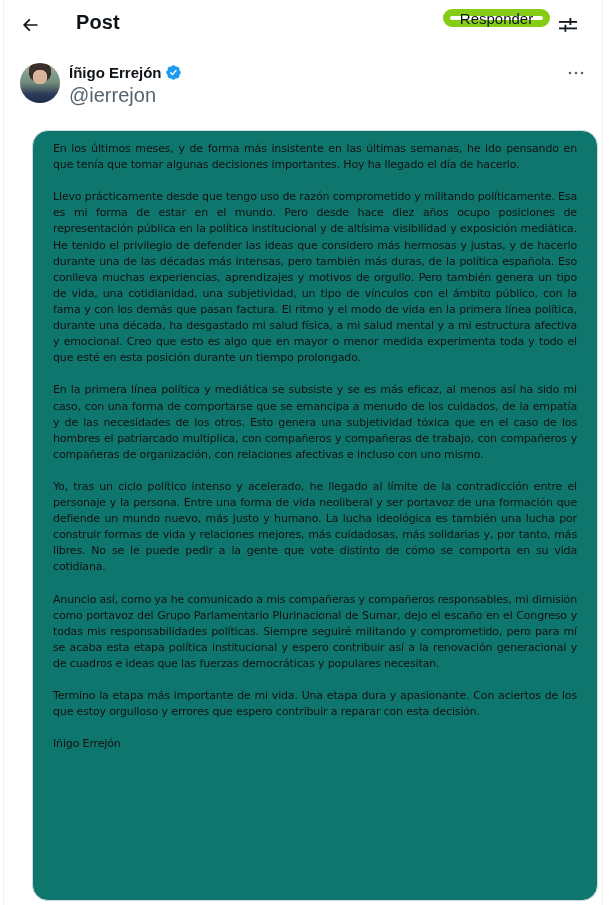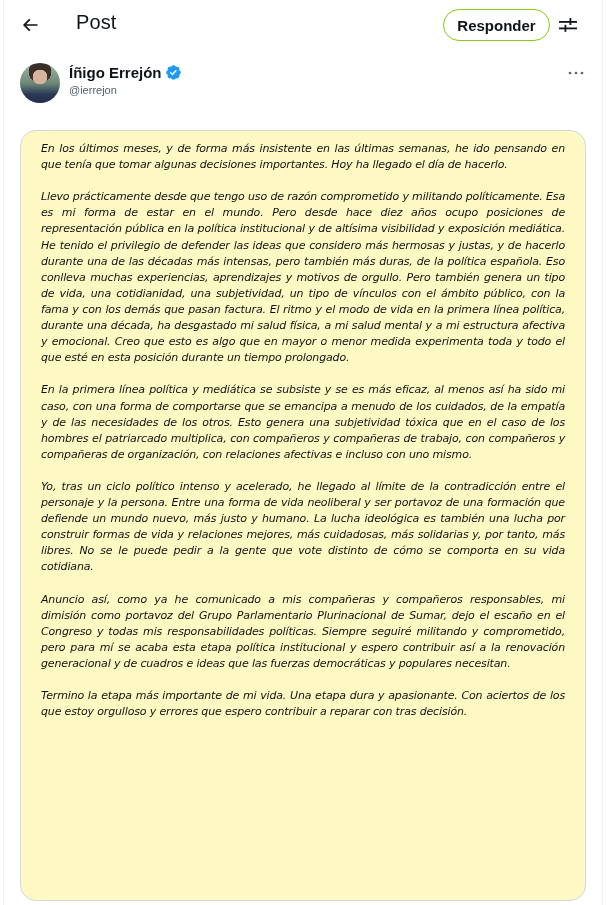--- a/index.html
+++ b/index.html
@@ -12,54 +12,53 @@
     position: absolute; left: 3px; top: 0; width: 600px; height: 905px;
     border-left: 1px solid #eff3f4; border-right: 1px solid #eff3f4;
   }
   .topbar { position: absolute; left: 0; top: 0; width: 611px; height: 50px; }
   .back-btn {
     position: absolute; left: 14px; top: 9px; width: 32px; height: 32px;
     display: flex; align-items: center; justify-content: center; cursor: pointer;
   }
   .page-title {
     position: absolute; left: 76px; top: 11px;
-    font-size: 20px; font-weight: 400; color: #0f1419; letter-spacing: 0.1px;
+    font-size: 20px; font-weight: 700; color: #0f1419; letter-spacing: 0.1px;
   }
   .reply-btn {
-    position: absolute; left: 443px; top: 9px; width: 107px; height: 32px;
-    border: 1px solid #84cc16; border-radius: 16px; background: #fff;
-    font-size: 15px; font-weight: 700; color: #0f1419;
+    position: absolute; left: 443px; top: 9px; width: 107px; height: 18px;
+    border: 7px solid #84cc16; border-radius: 16px; background: #fff;
+    font-size: 15px; font-weight: 400; color: #0f1419;
     display: flex; align-items: center; justify-content: center; cursor: pointer;
     font-family: "Liberation Sans", sans-serif;
   }
   .settings-btn {
     position: absolute; left: 556px; top: 13px; width: 24px; height: 24px;
     display: flex; align-items: center; justify-content: center; cursor: pointer;
   }
   .author { position: absolute; left: 20px; top: 62px; width: 570px; height: 44px; }
   .avatar {
     position: absolute; left: 0; top: 1px; width: 40px; height: 40px; border-radius: 50%;
     overflow: hidden;
     background: radial-gradient(circle at 50% 35%, #d6b49b 0 22%, transparent 23%),
                 radial-gradient(circle at 50% 22%, #3a2e28 0 30%, transparent 31%),
                 linear-gradient(180deg, #9fb3a4 0%, #6f8a78 50%, #2b3a58 78%, #1f2d4a 100%);
   }
   .name-row { position: absolute; left: 49px; top: 2px; display: flex; align-items: flex-end; }
   .display-name { font-size: 15px; font-weight: 700; color: #0f1419; }
   .verified-badge { margin-left: 3px; width: 17px; height: 17px; display: inline-flex; }
-  .handle { position: absolute; left: 49px; top: 22px; font-size: 11px; color: #536471; }
+  .handle { position: absolute; left: 49px; top: 22px; font-size: 20px; color: #536471; }
   .more-btn {
     position: absolute; left: 546px; top: 3px; width: 20px; height: 16px;
     display: flex; align-items: center; justify-content: center; cursor: pointer;
   }
   .card {
-    position: absolute; left: 20px; top: 130px; width: 566px; height: 771px;
-    border: 1px solid #cfd9de; border-radius: 16px; background: #fef9c3;
+    position: absolute; left: 32px; top: 130px; width: 566px; height: 771px;
+    border: 1px solid #cfd9de; border-radius: 16px; background: #0f766e;
     padding: 10px 20px 0 20px;
-    font-style: italic;
   }
   .letter {
     font-family: "DejaVu Sans", sans-serif;
     font-size: 11px; line-height: 16.1px; color: #111111;
     text-align: justify; letter-spacing: -0.15px;
   }
   .letter p { margin: 0 0 16.1px 0; }
 </style>
 </head>
 <body>
@@ -105,15 +104,16 @@
   </div>
 </div>
 
 <div class="card">
   <div class="letter">
     <p>En los últimos meses, y de forma más insistente en las últimas semanas, he ido pensando en que tenía que tomar algunas decisiones importantes. Hoy ha llegado el día de hacerlo.</p>
     <p>Llevo prácticamente desde que tengo uso de razón comprometido y militando políticamente. Esa es mi forma de estar en el mundo. Pero desde hace diez años ocupo posiciones de representación pública en la política institucional y de altísima visibilidad y exposición mediática. He tenido el privilegio de defender las ideas que considero más hermosas y justas, y de hacerlo durante una de las décadas más intensas, pero también más duras, de la política española. Eso conlleva muchas experiencias, aprendizajes y motivos de orgullo. Pero también genera un tipo de vida, una cotidianidad, una subjetividad, un tipo de vínculos con el ámbito público, con la fama y con los demás que pasan factura. El ritmo y el modo de vida en la primera línea política, durante una década, ha desgastado mi salud física, a mi salud mental y a mi estructura afectiva y emocional. Creo que esto es algo que en mayor o menor medida experimenta toda y todo el que esté en esta posición durante un tiempo prolongado.</p>
     <p>En la primera línea política y mediática se subsiste y se es más eficaz, al menos así ha sido mi caso, con una forma de comportarse que se emancipa a menudo de los cuidados, de la empatía y de las necesidades de los otros. Esto genera una subjetividad tóxica que en el caso de los hombres el patriarcado multiplica, con compañeros y compañeras de trabajo, con compañeros y compañeras de organización, con relaciones afectivas e incluso con uno mismo.</p>
     <p>Yo, tras un ciclo político intenso y acelerado, he llegado al límite de la contradicción entre el personaje y la persona. Entre una forma de vida neoliberal y ser portavoz de una formación que defiende un mundo nuevo, más justo y humano. La lucha ideológica es también una lucha por construir formas de vida y relaciones mejores, más cuidadosas, más solidarias y, por tanto, más libres. No se le puede pedir a la gente que vote distinto de cómo se comporta en su vida cotidiana.</p>
     <p>Anuncio así, como ya he comunicado a mis compañeras y compañeros responsables, mi dimisión como portavoz del Grupo Parlamentario Plurinacional de Sumar, dejo el escaño en el Congreso y todas mis responsabilidades políticas. Siempre seguiré militando y comprometido, pero para mí se acaba esta etapa política institucional y espero contribuir así a la renovación generacional y de cuadros e ideas que las fuerzas democráticas y populares necesitan.</p>
-    <p>Termino la etapa más importante de mi vida. Una etapa dura y apasionante. Con aciertos de los que estoy orgulloso y errores que espero contribuir a reparar con tras decisión.</p>
+    <p>Termino la etapa más importante de mi vida. Una etapa dura y apasionante. Con aciertos de los que estoy orgulloso y errores que espero contribuir a reparar con esta decisión.</p>
+    <p>Iñigo Errejón</p>
   </div>
 </div>
 
 </body></html>

